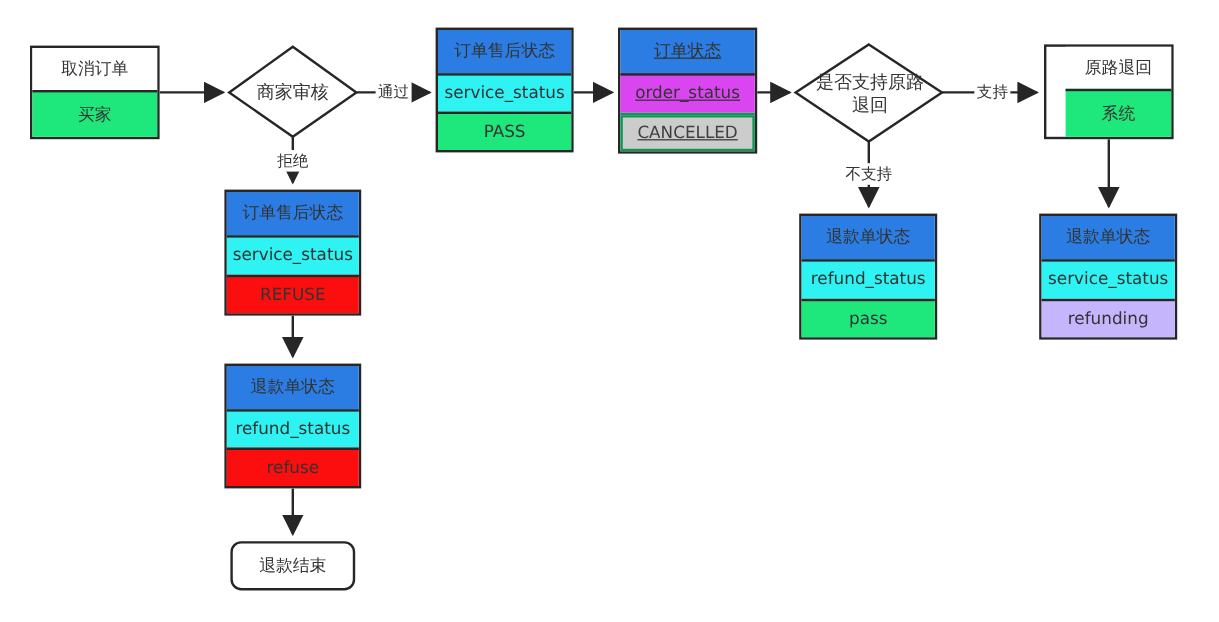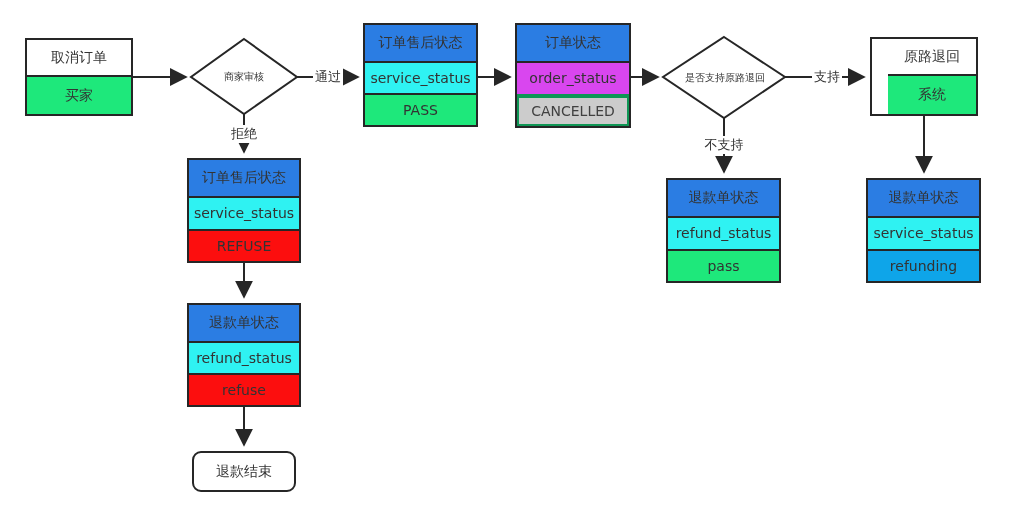--- a/index.html
+++ b/index.html
@@ -30,21 +30,21 @@
     white-space:nowrap;
   }
   .row + .row{border-top:2px solid #262626;}
   .row.hdr{flex:0 0 36px;}
   .row.hdr2{flex:0 0 35px;}
   .row.cancelled{color:#404040;box-shadow:inset 0 0 0 2px #0e9655;border-top-color:#0e9655;}
   .diamond-label{
     position:absolute;
     transform:translate(-50%,-50%);
     text-align:center;
-    font-size:10px;
+    font-size:15px;
     line-height:1.25;
     pointer-events:none;
   }
   .edge-label{
     position:absolute;
     transform:translate(-50%,-50%);
     background:#ffffff;
     padding:0 2px;
     font-size:13px;
     white-space:nowrap;
@@ -96,41 +96,41 @@
     <div class="row hdr2" style="background: rgb(255, 255, 255);">取消订单</div>
     <div class="row" style="background: rgb(30, 232, 123);">买家</div>
   </div>
 
   <div class="node" style="left:363px;top:23px;width:115px;height:104px;">
     <div class="row hdr" style="background: rgb(43, 125, 227);">订单售后状态</div>
     <div class="row" style="background: rgb(47, 242, 242);">service_status</div>
     <div class="row" style="background: rgb(30, 232, 123);">PASS</div>
   </div>
 
-  <div class="node" style="left:515px;top:23px;width:116px;height:105px;">
+  <div class="node" style="left:515px;top:23px;width:116px;height:105px;text-decoration:underline;">
     <div class="row hdr" style="background: rgb(43, 125, 227);">订单状态</div>
     <div class="row" style="background: #d946ef;">order_status</div>
     <div class="row cancelled" style="background: rgb(204, 204, 204);">CANCELLED</div>
   </div>
 
   <div class="node" style="left:870px;top:37px;width:108px;height:79px;padding-left:16px;">
     <div class="row hdr2" style="background: rgb(255, 255, 255);">原路退回</div>
     <div class="row" style="background: rgb(30, 232, 123);">系统</div>
   </div>
 
   <div class="node" style="left:666px;top:178px;width:115px;height:105px;">
     <div class="row hdr" style="background: rgb(43, 125, 227);">退款单状态</div>
     <div class="row" style="background: rgb(47, 242, 242);">refund_status</div>
     <div class="row" style="background: rgb(30, 232, 123);">pass</div>
   </div>
 
   <div class="node" style="left:866px;top:178px;width:115px;height:105px;">
     <div class="row hdr" style="background: rgb(43, 125, 227);">退款单状态</div>
     <div class="row" style="background: rgb(47, 242, 242);">service_status</div>
-    <div class="row" style="background: #0ea5e9;">refunding</div>
+    <div class="row" style="background: #c4b5fd;">refunding</div>
   </div>
 
   <div class="node" style="left:187px;top:158px;width:114px;height:105px;">
     <div class="row hdr" style="background: rgb(43, 125, 227);">订单售后状态</div>
     <div class="row" style="background: rgb(47, 242, 242);">service_status</div>
     <div class="row" style="background: rgb(252, 14, 14);">REFUSE</div>
   </div>
 
   <div class="node" style="left:187px;top:303px;width:114px;height:104px;">
     <div class="row hdr" style="background: rgb(43, 125, 227);">退款单状态</div>

